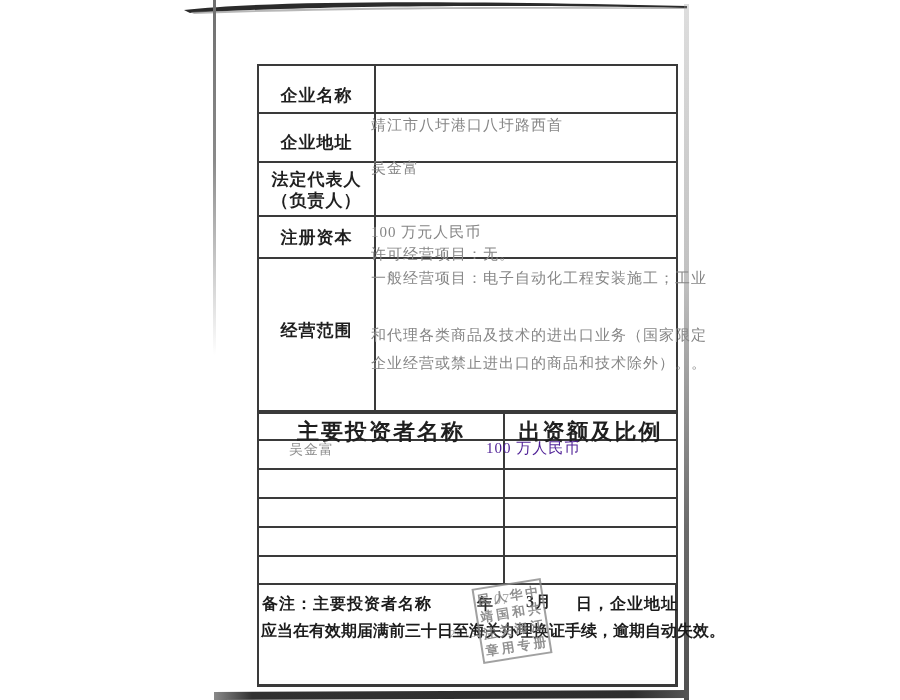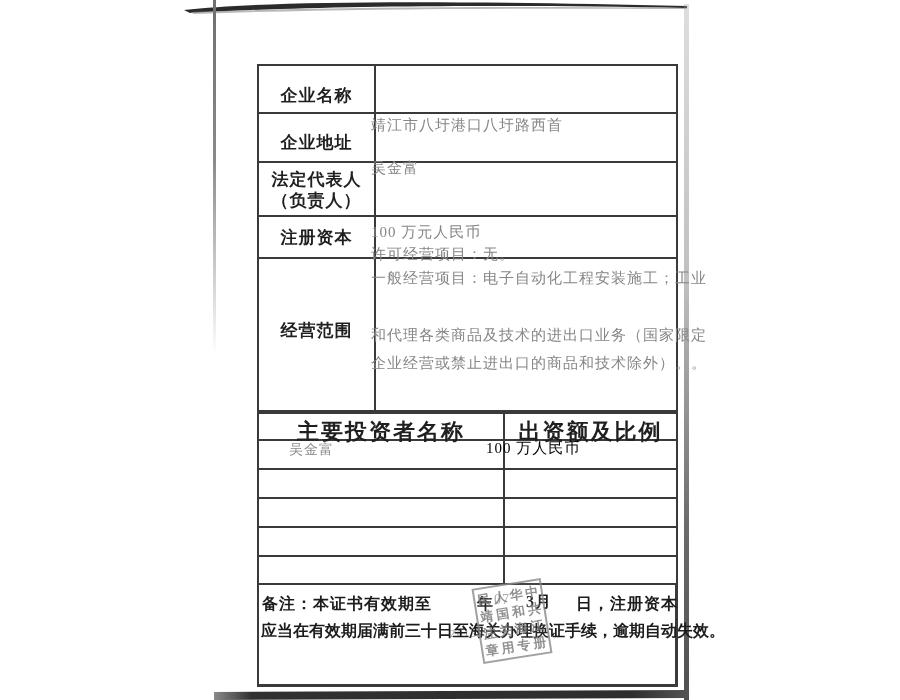--- a/index.html
+++ b/index.html
@@ -32,21 +32,21 @@
   #lbl-name{top:84px;} #lbl-addr{top:131px;}
   #lbl-rep1{top:168px;text-align:center;} #lbl-rep2{top:189px;}
   #lbl-cap{top:226px;} #lbl-scope{top:319px;}
   #val-name{top:77px;} #val-addr{top:116px;} #val-rep{top:159px;}
   #val-cap{top:223px;} #val-cap-overflow{top:245px;}
   #scope-l1{top:269px;} #scope-l2{top:297px;} #scope-l3{top:326px;} #scope-l4{top:354px;}
   .inv-header{font-weight:bold;color:#1f1f1f;font-size:22px;letter-spacing:2px;text-align:center;top:417px;}
   #inv-h-name{left:259px;width:244px;}
   #inv-h-amount{left:505px;width:171px;}
   #inv-r1-name{left:289px;top:441px;color:#8d8d8d;font-size:14px;letter-spacing:1px;}
-  #inv-r1-amount{left:486px;top:439px;color:#000000;font-size:15px;letter-spacing:1px;}
+  #inv-r1-amount{left:486px;top:439px;color:#4c1d95;font-size:15px;letter-spacing:1px;}
   .remark{font-weight:bold;color:#1c1c1c;font-size:16px;letter-spacing:1px;}
   #rm-prefix{left:262px;top:594px;}
   #rm-year{left:450px;top:596px;color:#9d9d9d;font-weight:normal;font-size:10px;letter-spacing:2px;margin-top:32px;}
   #rm-yearlbl{left:477px;top:594px;}
   #rm-month-typed{left:494px;top:592px;color:#a8a8a8;font-weight:normal;font-size:14px;}
   #rm-monthlbl{left:526px;top:592px;}
   #rm-daylbl{left:576px;top:594px;}
   #rm-line2{left:261px;top:621px;letter-spacing:0;}
   
   .stamp{position:absolute;left:477px;top:583px;width:70px;height:76px;
@@ -99,26 +99,26 @@
   <span class="t value" id="val-cap-overflow">许可经营项目：无。</span>
   <span class="t value" id="scope-l1">一般经营项目：电子自动化工程安装施工；工业</span>
   <span class="t value" id="scope-l3">和代理各类商品及技术的进出口业务（国家限定</span>
   <span class="t value" id="scope-l4">企业经营或禁止进出口的商品和技术除外）。。</span>
 
   <span class="t inv-header" id="inv-h-name">主要投资者名称</span>
   <span class="t inv-header" id="inv-h-amount">出资额及比例</span>
   <span class="t" id="inv-r1-name">吴金富</span>
   <span class="t" id="inv-r1-amount">100 万人民币</span>
 
-  <span class="t remark" id="rm-prefix">备注：本证书有效期至</span>
+  <span class="t remark" id="rm-prefix">备注：主要投资者名称</span>
   <span class="t remark" id="rm-year">2015</span>
   <span class="t remark" id="rm-yearlbl">年</span>
   <span class="t remark" id="rm-month-typed">07</span>
   <span class="t remark" id="rm-monthlbl">3月</span>
-  <span class="t remark" id="rm-daylbl">日，注册资本</span>
+  <span class="t remark" id="rm-daylbl">日，企业地址</span>
   <span class="t remark" id="rm-line2">应当在有效期届满前三十日至海关办理换证手续，逾期自动失效。</span>
 
   <div class="stamp">
     <span class="sl">民人华中</span>
     <span class="sl">靖国和共</span>
     <span class="sl">注关海江</span>
     <span class="sl">章用专册</span>
   </div>
 
 </div>

